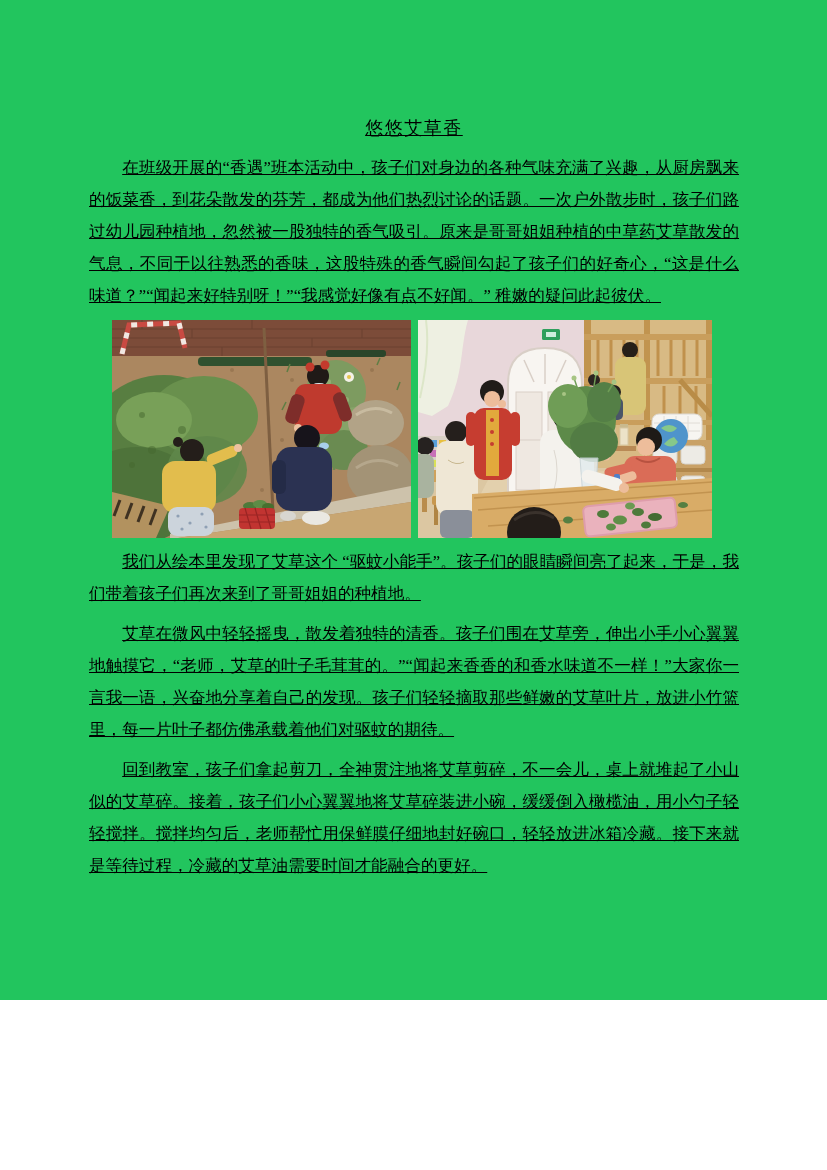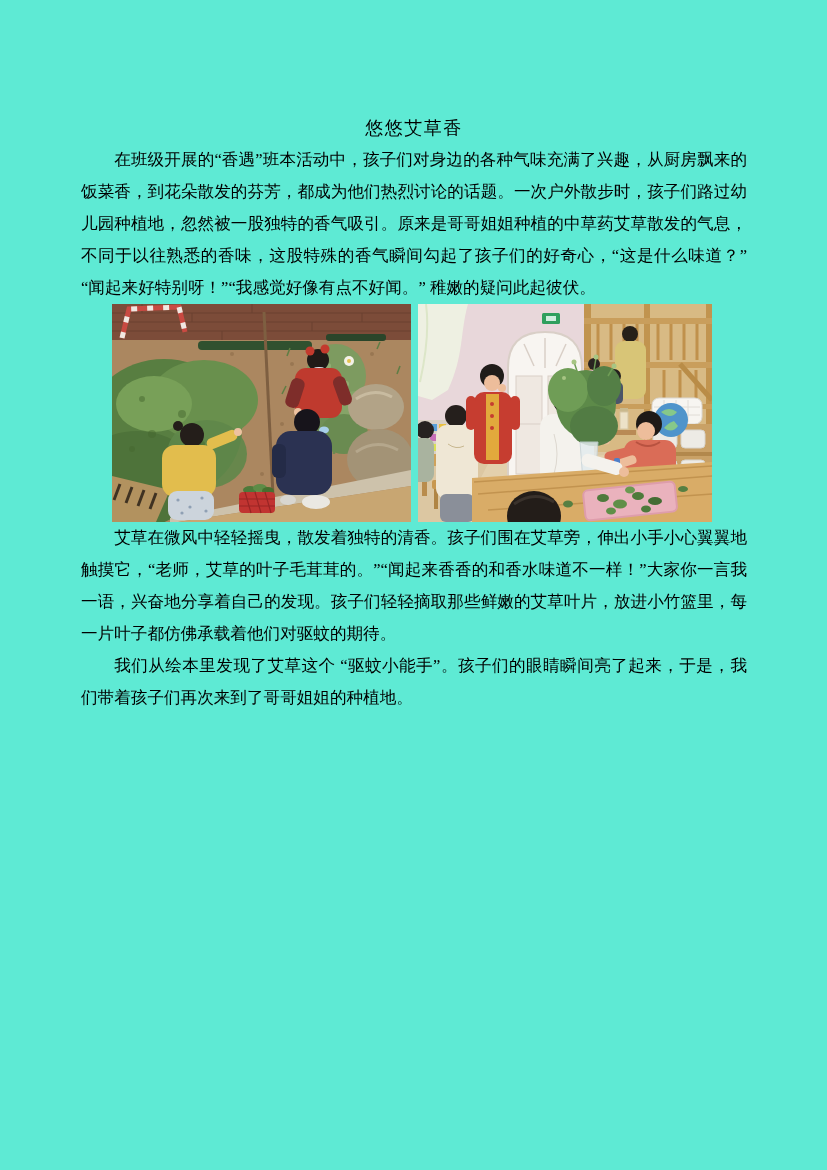--- a/index.html
+++ b/index.html
@@ -1,39 +1,40 @@
 <!DOCTYPE html>
 <html lang="zh"><head>
 <meta charset="utf-8">
 <style>
   html, body { margin: 0; padding: 0; background: #ffffff; }
   .page {
     position: relative;
     width: 827px;
-    height: 1170px;
+    height: 1000px;
     margin: 0 auto;
-    background: #5eead4;
+    background: #22c55e;
     box-sizing: border-box;
     padding: 112px 80px 0 81px;
     font-family: "Liberation Serif", "DejaVu Serif", serif;
     font-size: 16.6px;
     line-height: 32px;
     color: #000000;
     overflow: hidden;
+    text-decoration: underline;
   }
   .doc-title {
     margin: 0;
     font-size: 18px;
     font-weight: normal;
     text-align: center;
     line-height: 32px;
     letter-spacing: 1.5px;
   }
   .para {
-    margin: 0;
+    margin: 8px;
     text-indent: 2em;
     text-align: justify;
     word-break: break-all;
   }
   .photo-row {
     display: flex;
     gap: 7px;
     margin-left: 31px;
     height: 218px;
     align-items: flex-start;
@@ -368,16 +369,17 @@
 
       <rect x="164" y="148" width="42" height="13" rx="6" fill="#f4f2ed" transform="rotate(16 164 154)"></rect>
       <circle cx="206" cy="168" r="5" fill="#edbd9b"></circle>
 
       <ellipse cx="116" cy="212" rx="27" ry="25" fill="#231d19"></ellipse>
       <path d="M96 200 q20 -14 40 -2" stroke="#3a322c" stroke-width="3" fill="none"></path>
     </svg>
 
   </div>
 
+  <p class="para">我们从绘本里发现了艾草这个 “驱蚊小能手”。孩子们的眼睛瞬间亮了起来，于是，我们带着孩子们再次来到了哥哥姐姐的种植地。</p>
   <p class="para">艾草在微风中轻轻摇曳，散发着独特的清香。孩子们围在艾草旁，伸出小手小心翼翼地触摸它，“老师，艾草的叶子毛茸茸的。”“闻起来香香的和香水味道不一样！”大家你一言我一语，兴奋地分享着自己的发现。孩子们轻轻摘取那些鲜嫩的艾草叶片，放进小竹篮里，每一片叶子都仿佛承载着他们对驱蚊的期待。</p>
-  <p class="para">我们从绘本里发现了艾草这个 “驱蚊小能手”。孩子们的眼睛瞬间亮了起来，于是，我们带着孩子们再次来到了哥哥姐姐的种植地。</p>
+  <p class="para">回到教室，孩子们拿起剪刀，全神贯注地将艾草剪碎，不一会儿，桌上就堆起了小山似的艾草碎。接着，孩子们小心翼翼地将艾草碎装进小碗，缓缓倒入橄榄油，用小勺子轻轻搅拌。搅拌均匀后，老师帮忙用保鲜膜仔细地封好碗口，轻轻放进冰箱冷藏。接下来就是等待过程，冷藏的艾草油需要时间才能融合的更好。</p>
 
 </div>
 
 </body></html>

